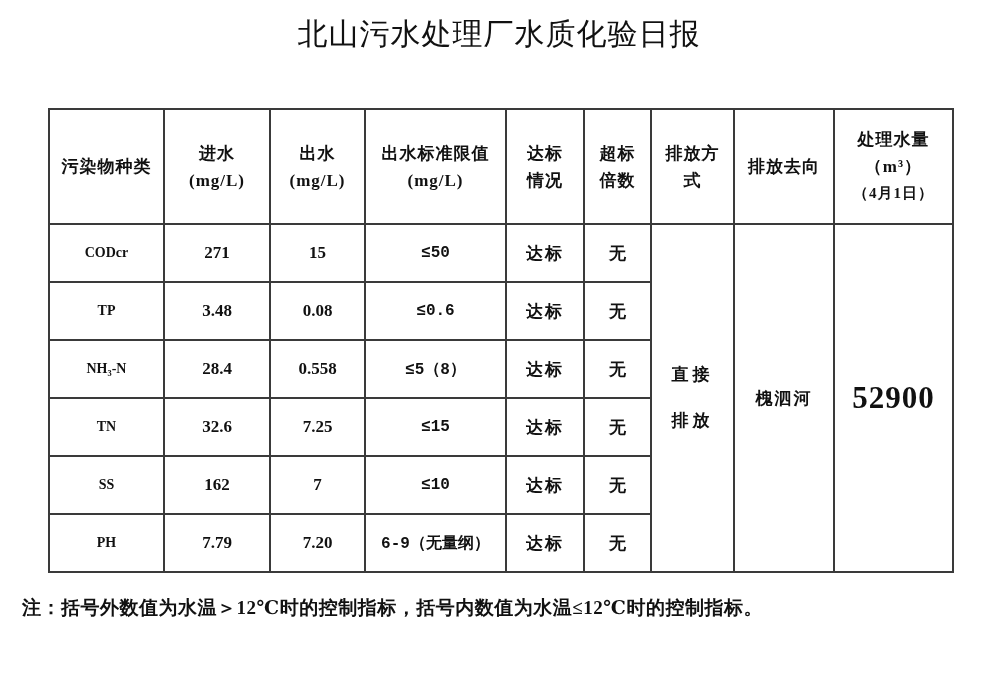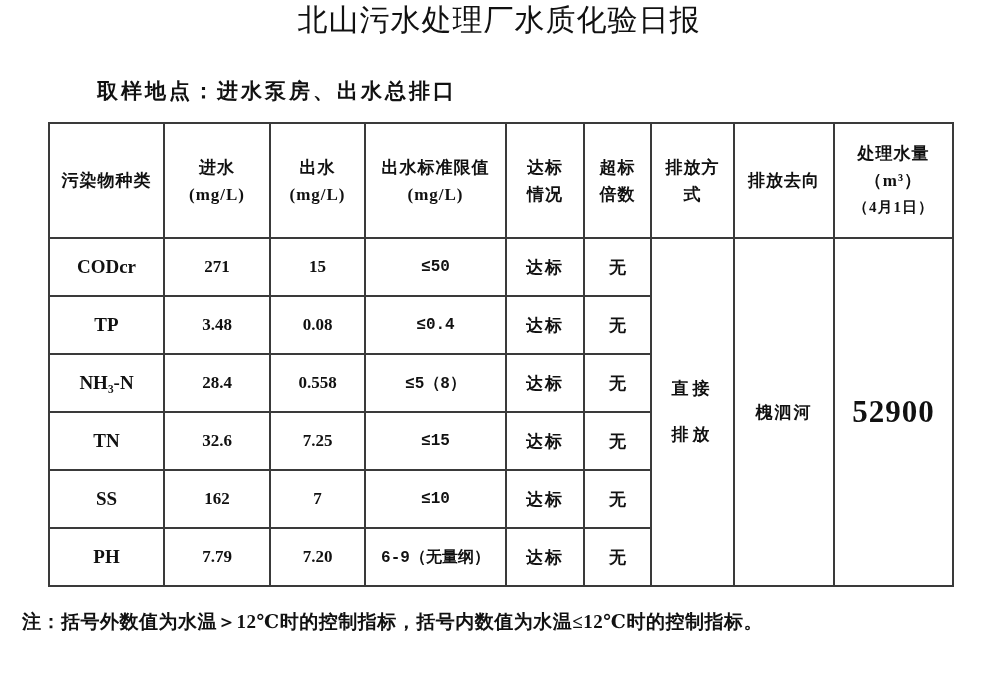--- a/index.html
+++ b/index.html
@@ -5,20 +5,21 @@
   html,body{margin:0;padding:0;background:#ffffff;}
   .page{
     position:relative;
     width:998px;height:681px;
     background:#ffffff;
     color:#111;
     font-family:"Liberation Serif","DejaVu Serif",serif;
     overflow:hidden;
   }
   .title{
+    padding-top:14px;
     text-align:center;
     font-size:30px;
     font-weight:400;
     letter-spacing:1px;
   }
   .meta{
     display:flex;
     justify-content:space-between;
     align-items:baseline;
     margin:36px 96px 0 97px;
@@ -41,21 +42,21 @@
     vertical-align:middle;
     font-weight:bold;
     padding:0;
     overflow:hidden;
   }
   thead tr{height:115px;}
   tbody tr{height:58px;}
   th{font-size:17px;letter-spacing:1px;}
   th .line{display:block;line-height:27px;}
   th .line.small{font-size:15px;}
-  td.c-name{font-size:19px;margin-left:24px;}
+  td.c-name{font-size:14px;margin-left:24px;}
   td.c-num{font-size:17px;border-radius:25px;}
   td.c-limit{font-size:16px;font-family:Liberation Mono, monospace;}
   td.c-status{font-size:17px;letter-spacing:2px;}
   td.c-exceed{
     font-size:17px;
     vertical-align:top;
     padding-top:7px;
   }
   td.m-method span{
     display:block;
@@ -73,21 +74,20 @@
   }
 </style>
 </head>
 <body>
 
 <div class="page">
 
   <div class="title">北山污水处理厂水质化验日报</div>
 
   <div class="meta">
-    <span class="sampling">取样地点：进水泵房、出水总排口</span>
   </div>
 
   <table class="report">
     <colgroup>
       <col style="width:115px">
         <col style="width:106px">
         <col style="width:95px">
       <col style="width:141px">
         <col style="width:78px">
         <col style="width:67px">
@@ -146,21 +146,21 @@
           <span>直接</span>
           <span>排放</span>
         </td>
         <td class="m-dest" rowspan="6">槐泗河</td>
         <td class="m-volume" rowspan="6">52900</td>
       </tr>
       <tr>
         <td class="c-name">TP</td>
         <td class="c-num">3.48</td>
         <td class="c-num">0.08</td>
-        <td class="c-limit">≤0.4</td>
+        <td class="c-limit">≤0.6</td>
         <td class="c-status">达标</td>
         <td class="c-exceed">无</td>
       </tr>
       <tr>
         <td class="c-name">NH₃-N</td>
         <td class="c-num">28.4</td>
         <td class="c-num">0.558</td>
         <td class="c-limit">≤5（8）</td>
         <td class="c-status">达标</td>
         <td class="c-exceed">无</td>

